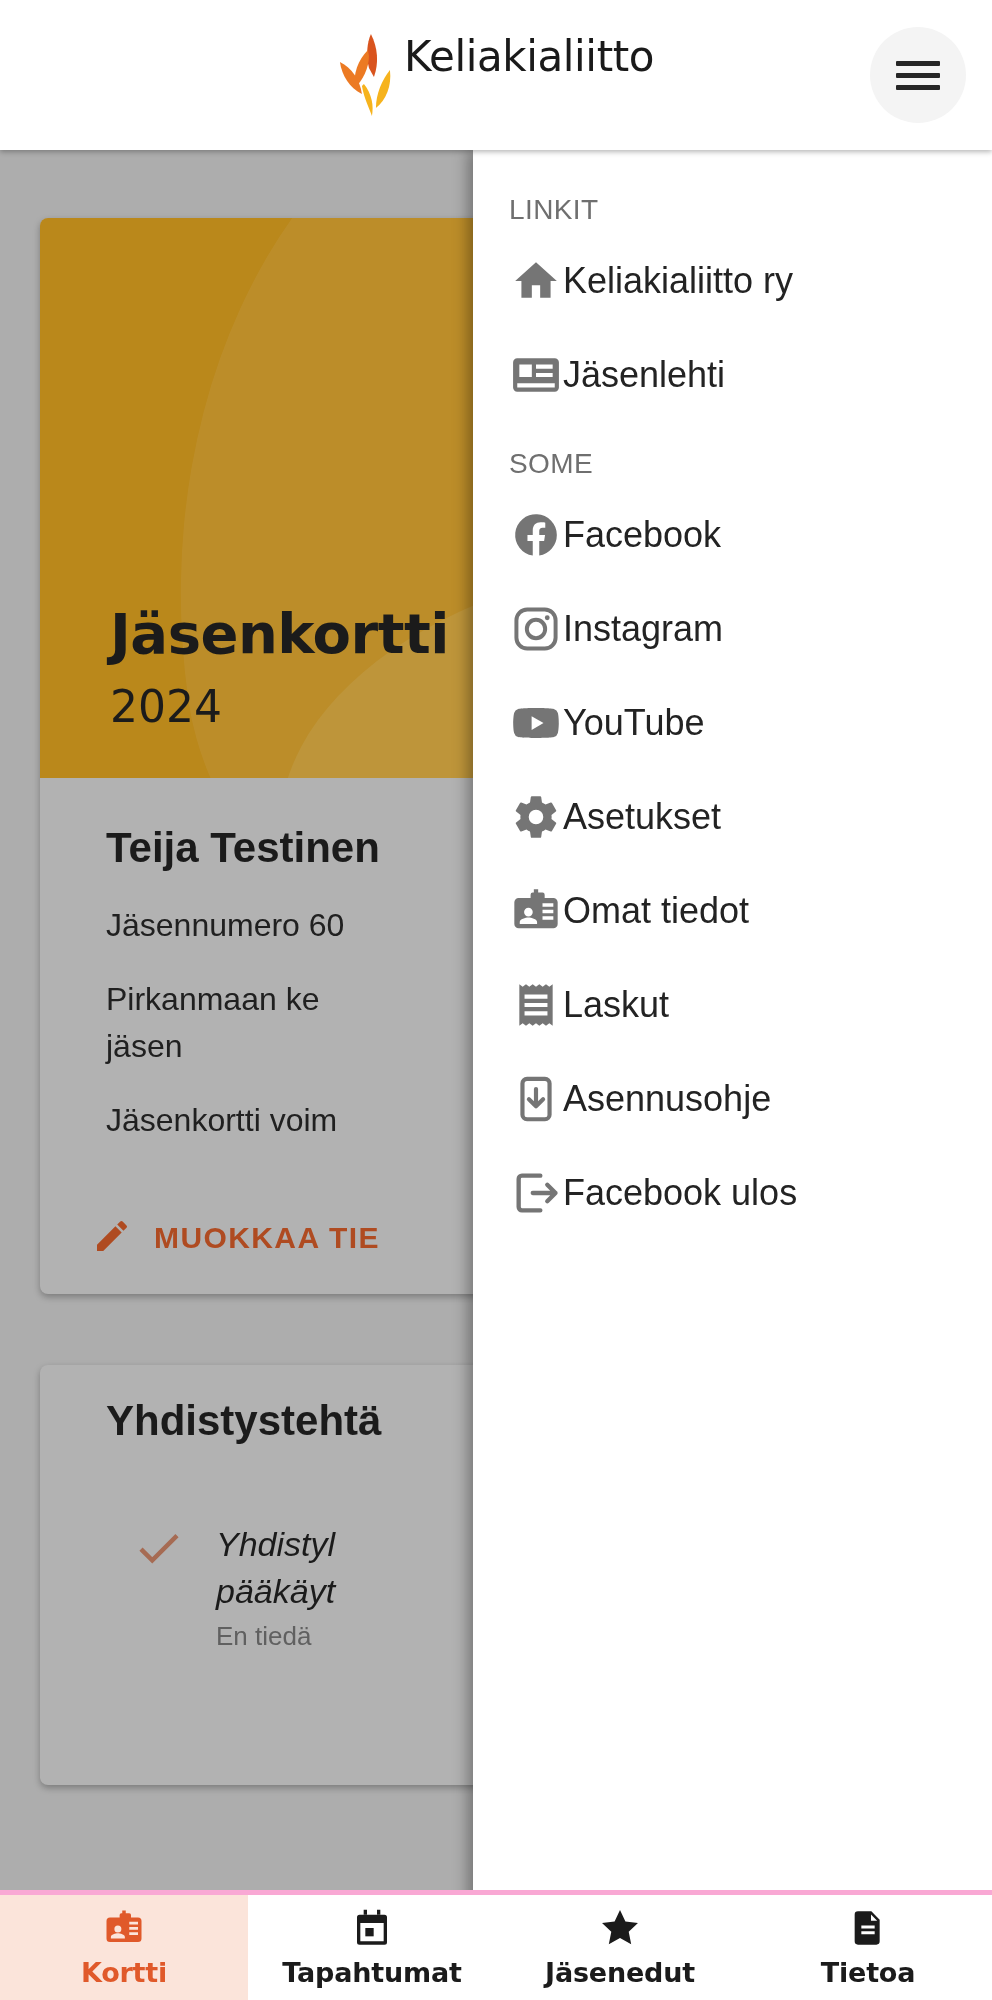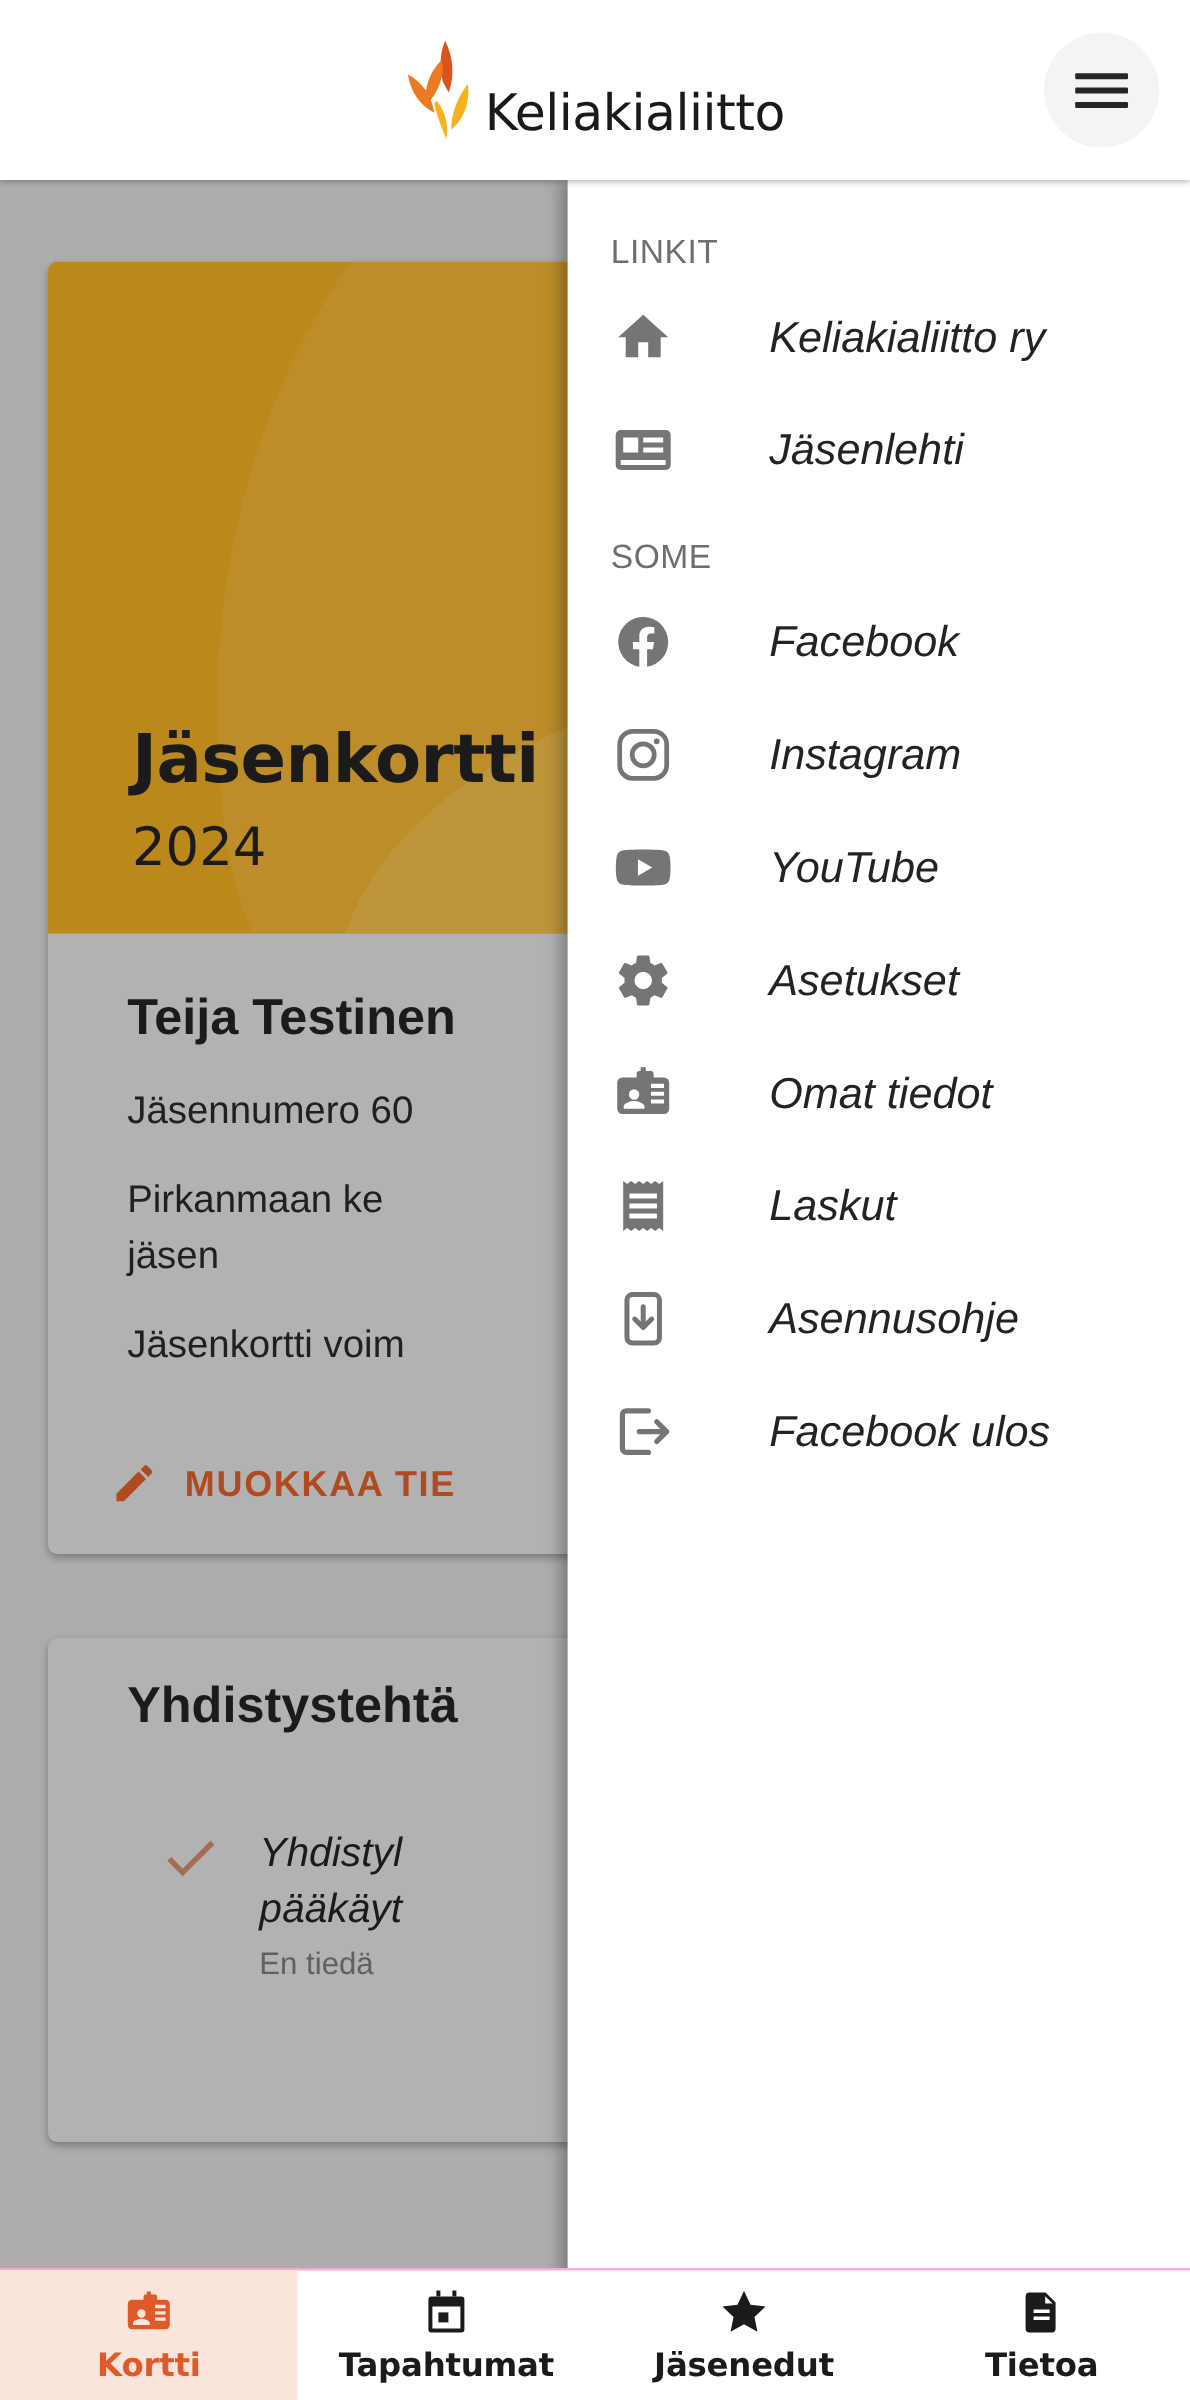--- a/index.html
+++ b/index.html
@@ -21,21 +21,21 @@
     position: absolute; top: 0; left: 0;
     width: 992px; height: 150px;
     background: #ffffff;
     z-index: 40;
     box-shadow: 0 2px 5px rgba(0,0,0,0.28);
   }
   .brand {
     position: absolute;
     left: 50%; top: 50%;
     transform: translate(-50%, -50%);
-    display: flex; align-items: flex-end; gap: 4px;
+    display: flex; align-items: flex-start; gap: 4px;
   }
   .brand-logo { width: 62px; height: 86px; display:block; }
   .brand-text {
     font-size: 42px;
     letter-spacing: -0.4px;
     color: #1a1a1a;
     font-family: "DejaVu Sans", "Liberation Sans", sans-serif;
     font-weight: 400;
     white-space: nowrap;
   }
@@ -175,34 +175,32 @@
     padding-left: 36px;
     cursor: pointer;
   }
   .drawer-icon {
     width: 54px; min-width: 54px; height: 54px;
     display: flex; align-items: center; justify-content: center;
     color: #757575;
   }
   .drawer-icon svg { display: block; }
   .drawer-text {
-    margin-left: 78px;
     font-size: 36px;
     color: #232323;
     white-space: nowrap;
-    font-style: italic;
   }
 
   
   .bottomnav {
     position: absolute;
     left: 0; bottom: 0;
     width: 992px; height: 110px;
     background: #ffffff;
-    border-top: 2px solid #f9a8d4;
+    border-top: 5px solid #f9a8d4;
     display: flex;
     z-index: 50;
   }
   .nav-item {
     flex: 1;
     display: flex; flex-direction: column;
     align-items: center; justify-content: center;
     gap: 8px;
     cursor: pointer;
     color: #1b1b1b;

